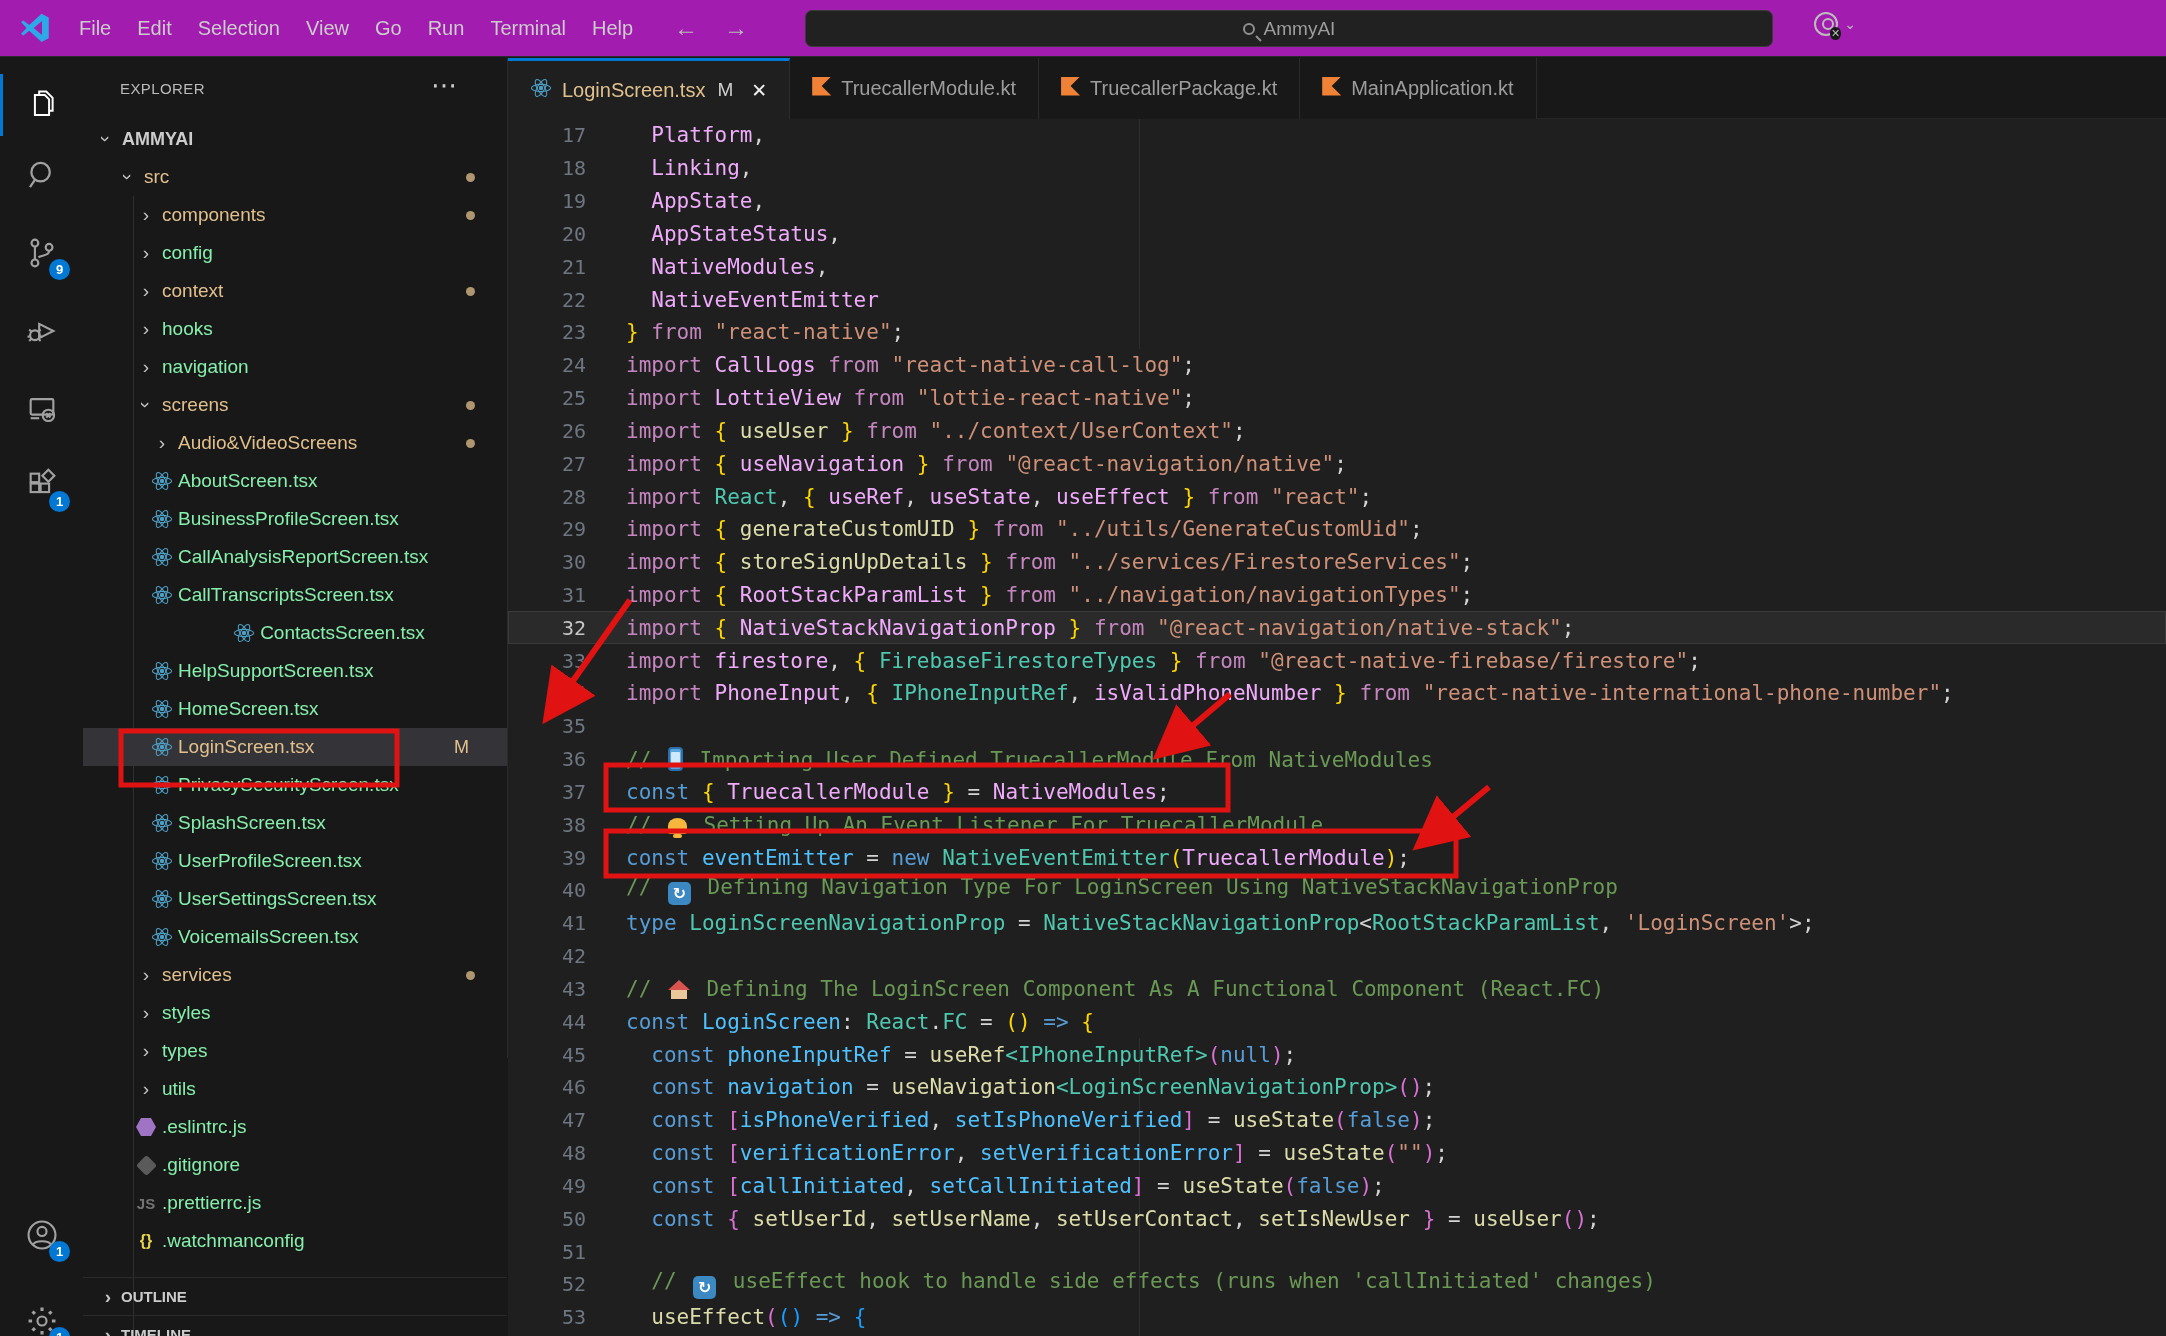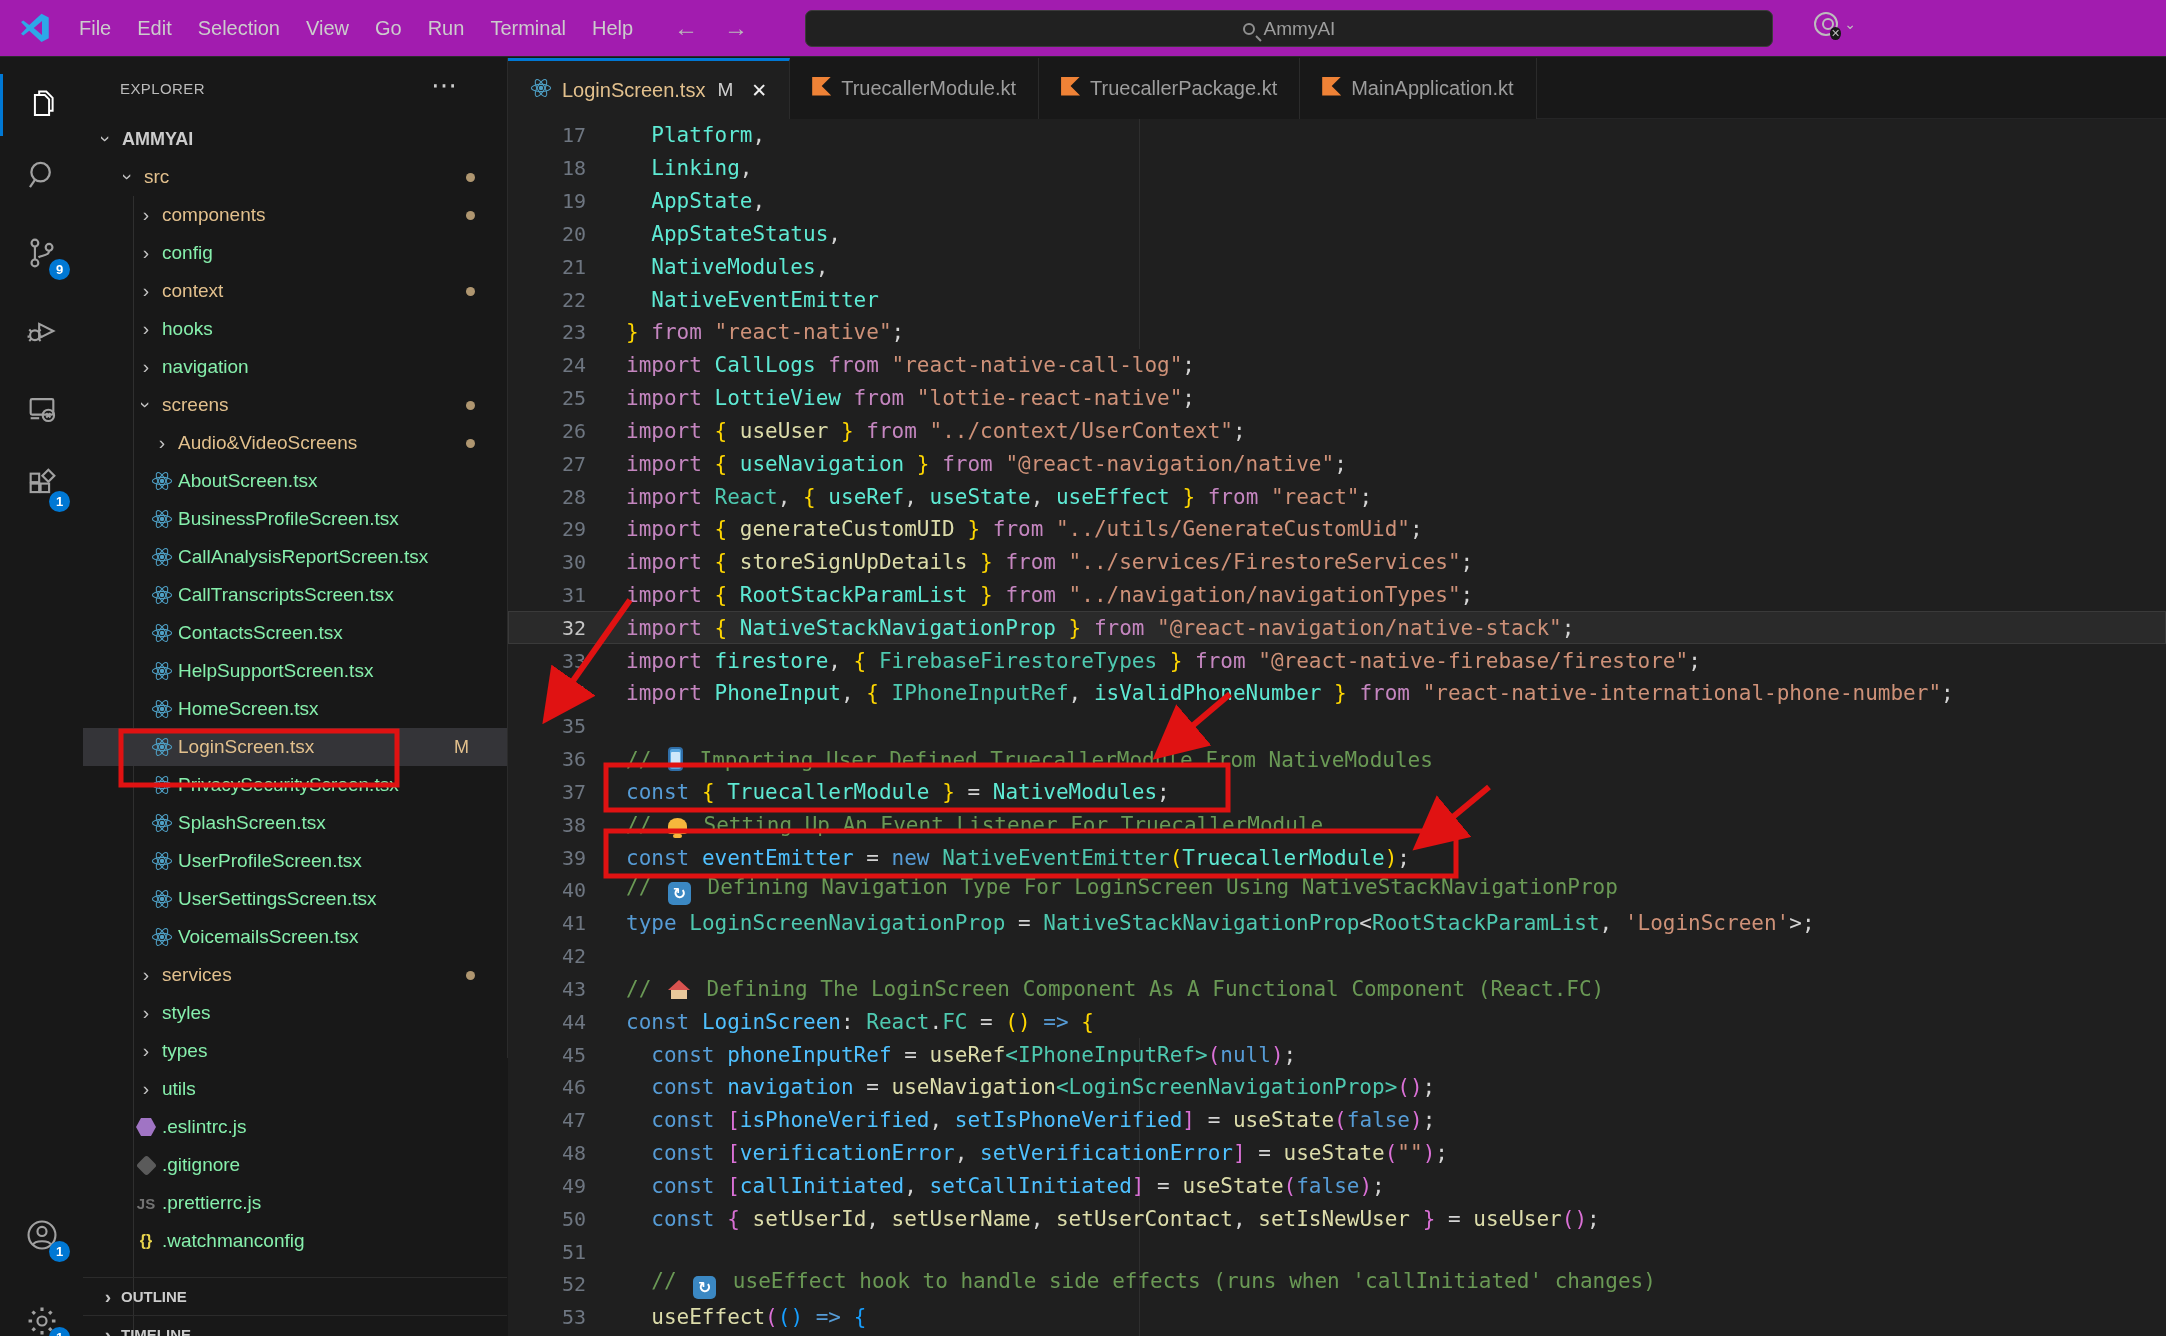--- a/index.html
+++ b/index.html
@@ -76,21 +76,21 @@
   .tab .tclose{font-size:19px;color:#eeeeee;margin-left:8px}
 
   
   #editor{position:absolute;left:508px;top:119px;width:1658px;height:1217px;background:#1f1f1f;overflow:hidden}
   .code-line{position:relative;height:32.84px;display:flex;align-items:center;
     font-family:"DejaVu Sans Mono",monospace;font-size:21px;white-space:pre}
   .code-line .gut{width:78px;flex:none;text-align:right;color:#6e7681;font-size:20px}
   .code-line .src{margin-left:40px}
   .code-line.cur{background:rgba(255,255,255,.05);outline:1px solid #3a3a3a;outline-offset:-1px}
   .code-line.cur .gut{color:#c6c6c6}
-  .kw{color:#569CD6}.ct{color:#C586C0}.id{color:#5eead4}.cs{color:#4FC1FF}.fn{color:#DCDCAA}
+  .kw{color:#569CD6}.ct{color:#C586C0}.id{color:#f0abfc}.cs{color:#4FC1FF}.fn{color:#DCDCAA}
   .ty{color:#4EC9B0}.st{color:#CE9178}.cm{color:#6A9955}.pn{color:#d4d4d4}
   .b1{color:#FFD700}.b2{color:#DA70D6}.b3{color:#179FFF}
   .code-guide{position:absolute;left:631px;width:1px;background:#2e2e2e}
 
   
   .emo{display:inline-block;vertical-align:-4px;margin:0 4px}
   .emo-phone{width:15px;height:24px;background:#5aa7e0;border:2px solid #2f6ea8;border-radius:4px;position:relative}
   .emo-phone::after{content:"";position:absolute;left:1px;top:3px;right:1px;bottom:5px;background:#cfe8fa;border-radius:1px}
   .emo-bell{width:19px;height:16px;background:#f6b73c;border-radius:50% 50% 14% 14%;position:relative;vertical-align:-2px}
   .emo-bell::after{content:"";position:absolute;left:50%;bottom:-4px;width:9px;height:4px;margin-left:-4.5px;
@@ -286,21 +286,21 @@
           <span class="ficon">
             <svg width="22" height="22" viewBox="0 0 24 24" fill="none" stroke="#4e9fc4" stroke-width="1.2">
               <ellipse cx="12" cy="12" rx="10.5" ry="4"></ellipse>
               <ellipse cx="12" cy="12" rx="10.5" ry="4" transform="rotate(60 12 12)"></ellipse>
               <ellipse cx="12" cy="12" rx="10.5" ry="4" transform="rotate(120 12 12)"></ellipse>
               <circle cx="12" cy="12" r="1.8" fill="#4e9fc4"></circle>
             </svg>
           </span>
           <span class="lbl plain">CallTranscriptsScreen.tsx</span>
         </div>
-        <div class="trow" style="padding-left: 66px;">
+        <div class="trow" style="padding-left: 66px; justify-content: center;">
           <span class="ficon">
             <svg width="22" height="22" viewBox="0 0 24 24" fill="none" stroke="#4e9fc4" stroke-width="1.2">
               <ellipse cx="12" cy="12" rx="10.5" ry="4"></ellipse>
               <ellipse cx="12" cy="12" rx="10.5" ry="4" transform="rotate(60 12 12)"></ellipse>
               <ellipse cx="12" cy="12" rx="10.5" ry="4" transform="rotate(120 12 12)"></ellipse>
               <circle cx="12" cy="12" r="1.8" fill="#4e9fc4"></circle>
             </svg>
           </span>
           <span class="lbl plain">ContactsScreen.tsx</span>
         </div>

